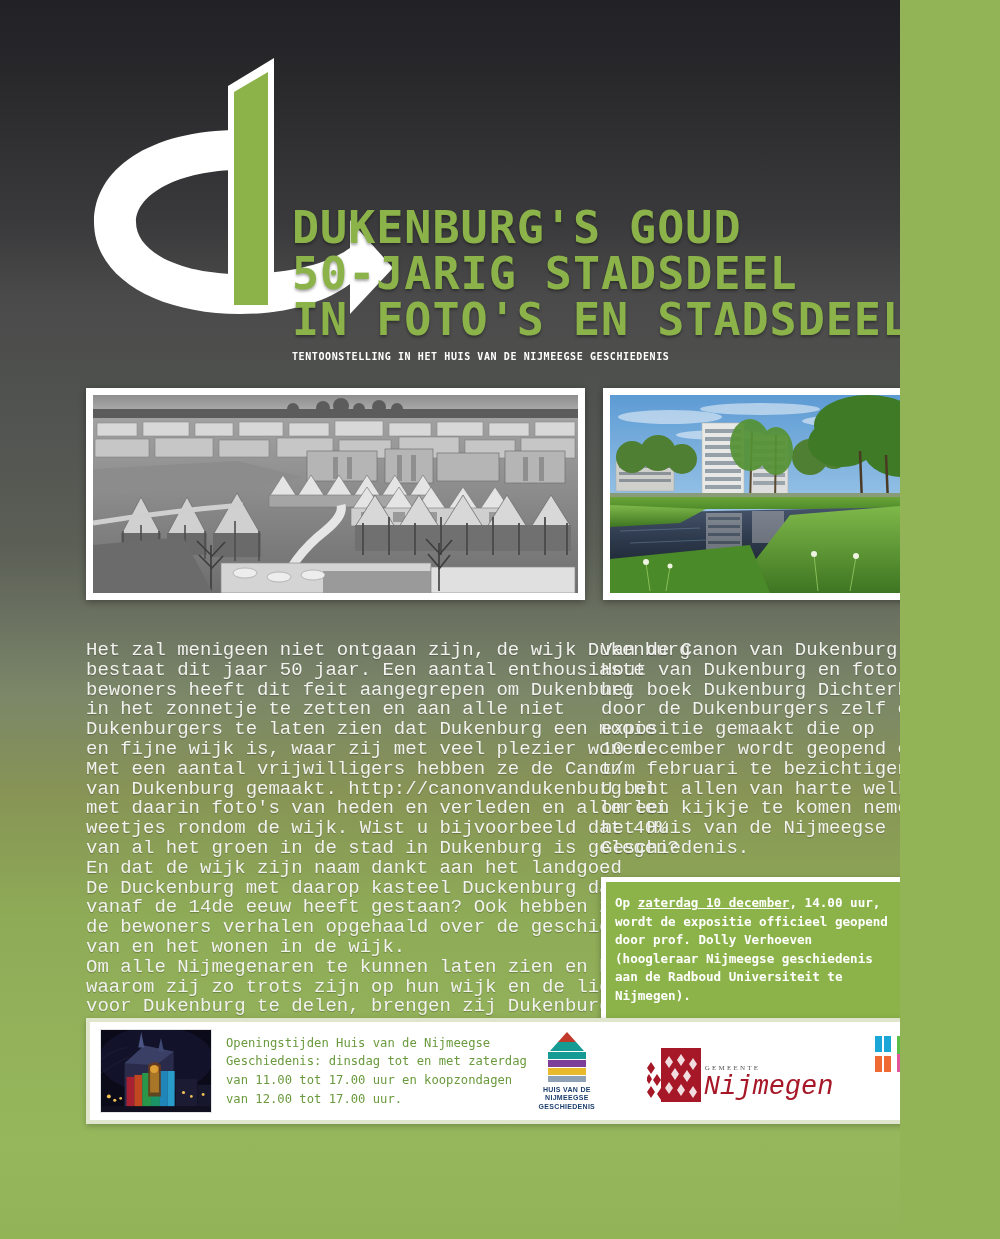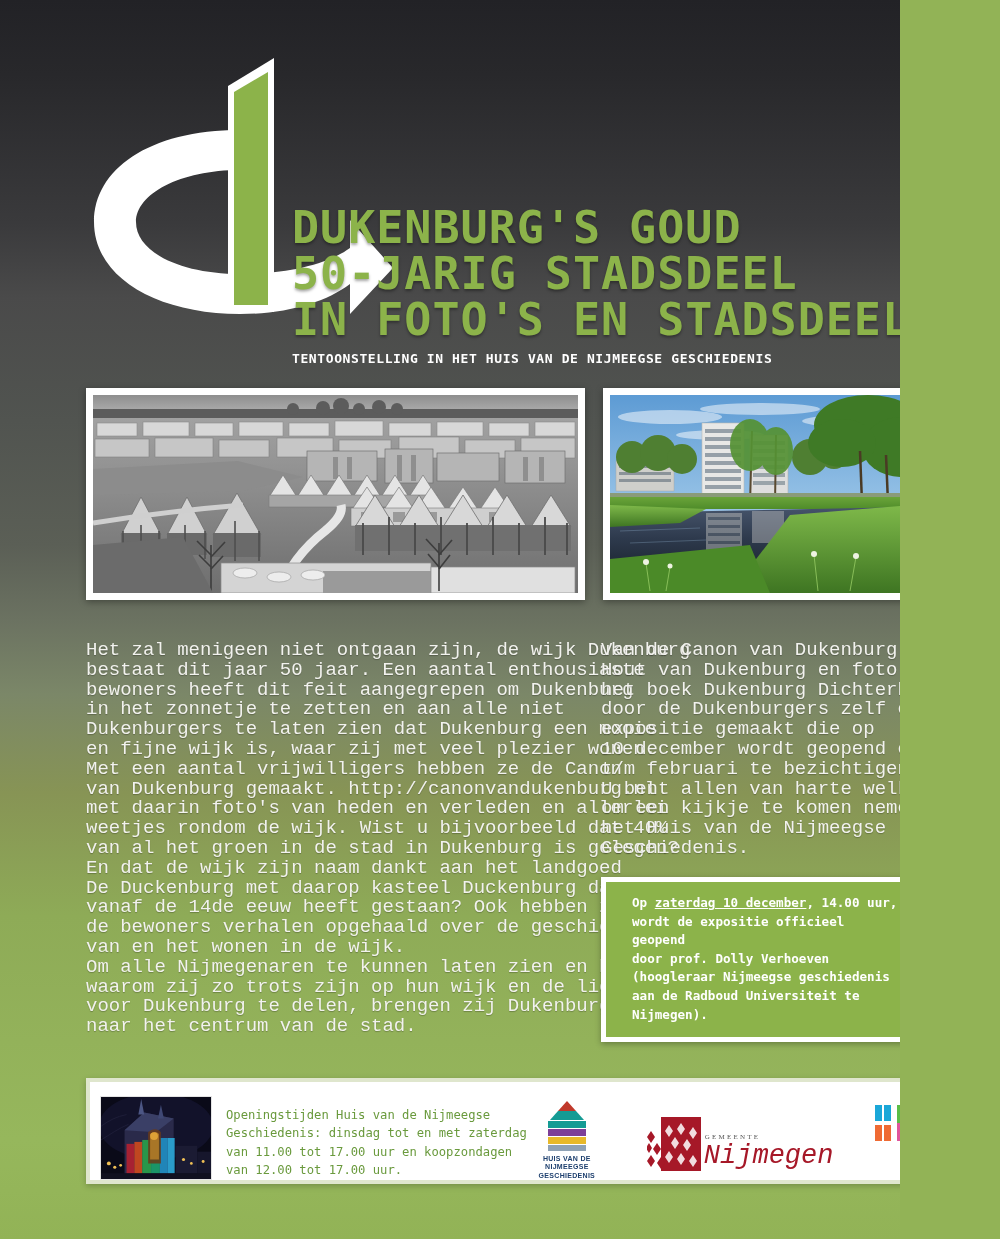--- a/index.html
+++ b/index.html
@@ -43,21 +43,21 @@
     letter-spacing:1px;
     white-space:nowrap;
     text-shadow:0 2px 3px rgba(0,0,0,0.35);
   }
   .tl1 { font-size:45px; }
   .tl2 { font-size:45px; margin-top:2px; }
   .tl3 { font-size:45px; margin-top:2px; }
   .subtitle {
     font-family:"DejaVu Sans Mono", monospace;
     font-weight:bold;
-    font-size:13px;
+    font-size:10px;
     color:#ffffff;
     letter-spacing:0.6px;
     white-space:nowrap;
     margin-top:9px;
   }
 
   
   .photo {
     position:absolute;
     background:#ffffff;
@@ -81,40 +81,40 @@
   }
   .col-left  { left:86px; top:641px; width:508px; }
   .col-right { left:601px; top:641px; width:320px; }
 
   
   .callout {
     position:absolute;
     left:601px; top:877px; width:318px;
     background:#8cb34a;
     border:5px solid #ffffff;
-    padding:12px 13px 13px 26px;
+    padding:12px 13px 13px 9px;
     box-shadow:0 2px 6px rgba(0,0,0,0.3);
   }
   .callout p {
     font-family:"DejaVu Sans Mono", monospace;
     font-size:12.6px;
     line-height:18.6px;
     color:#ffffff;
     font-weight:bold;
     white-space:pre-wrap;
   }
   .callout u { text-decoration:underline; }
 
   
   .footer {
     position:absolute;
-    left:86px; top:1078px; width:833px; height:106px;
+    left:86px; top:1018px; width:833px; height:106px;
     background:#ffffff;
     border:4px solid #dfe6cd;
-    display:flex; align-items:flex-end;
+    display:flex; align-items:center;
     box-shadow:0 2px 6px rgba(0,0,0,0.22);
   }
   .footer-photo {
     width:112px; height:84px; margin-left:10px;
     flex:0 0 auto; overflow:hidden; border:1px solid #e4e4e4;
   }
   .footer-photo svg { display:block; width:100%; height:100%; }
   .footer-text {
     margin-left:14px; flex:0 0 auto;
     font-family:"DejaVu Sans Mono", monospace;

